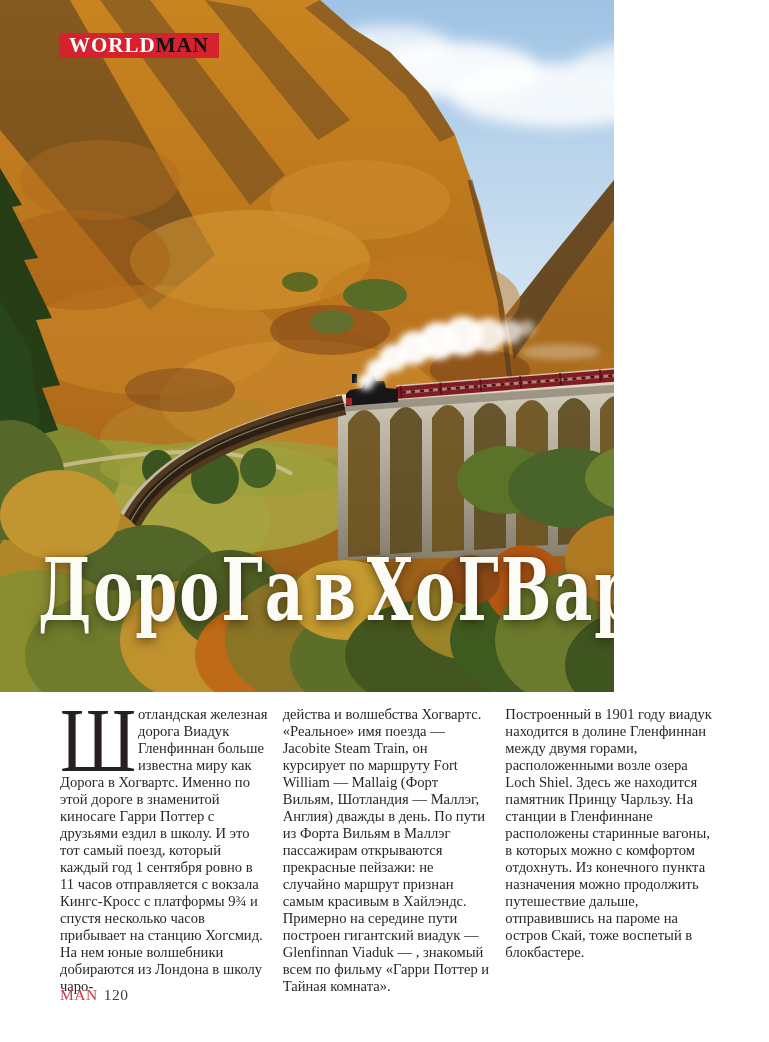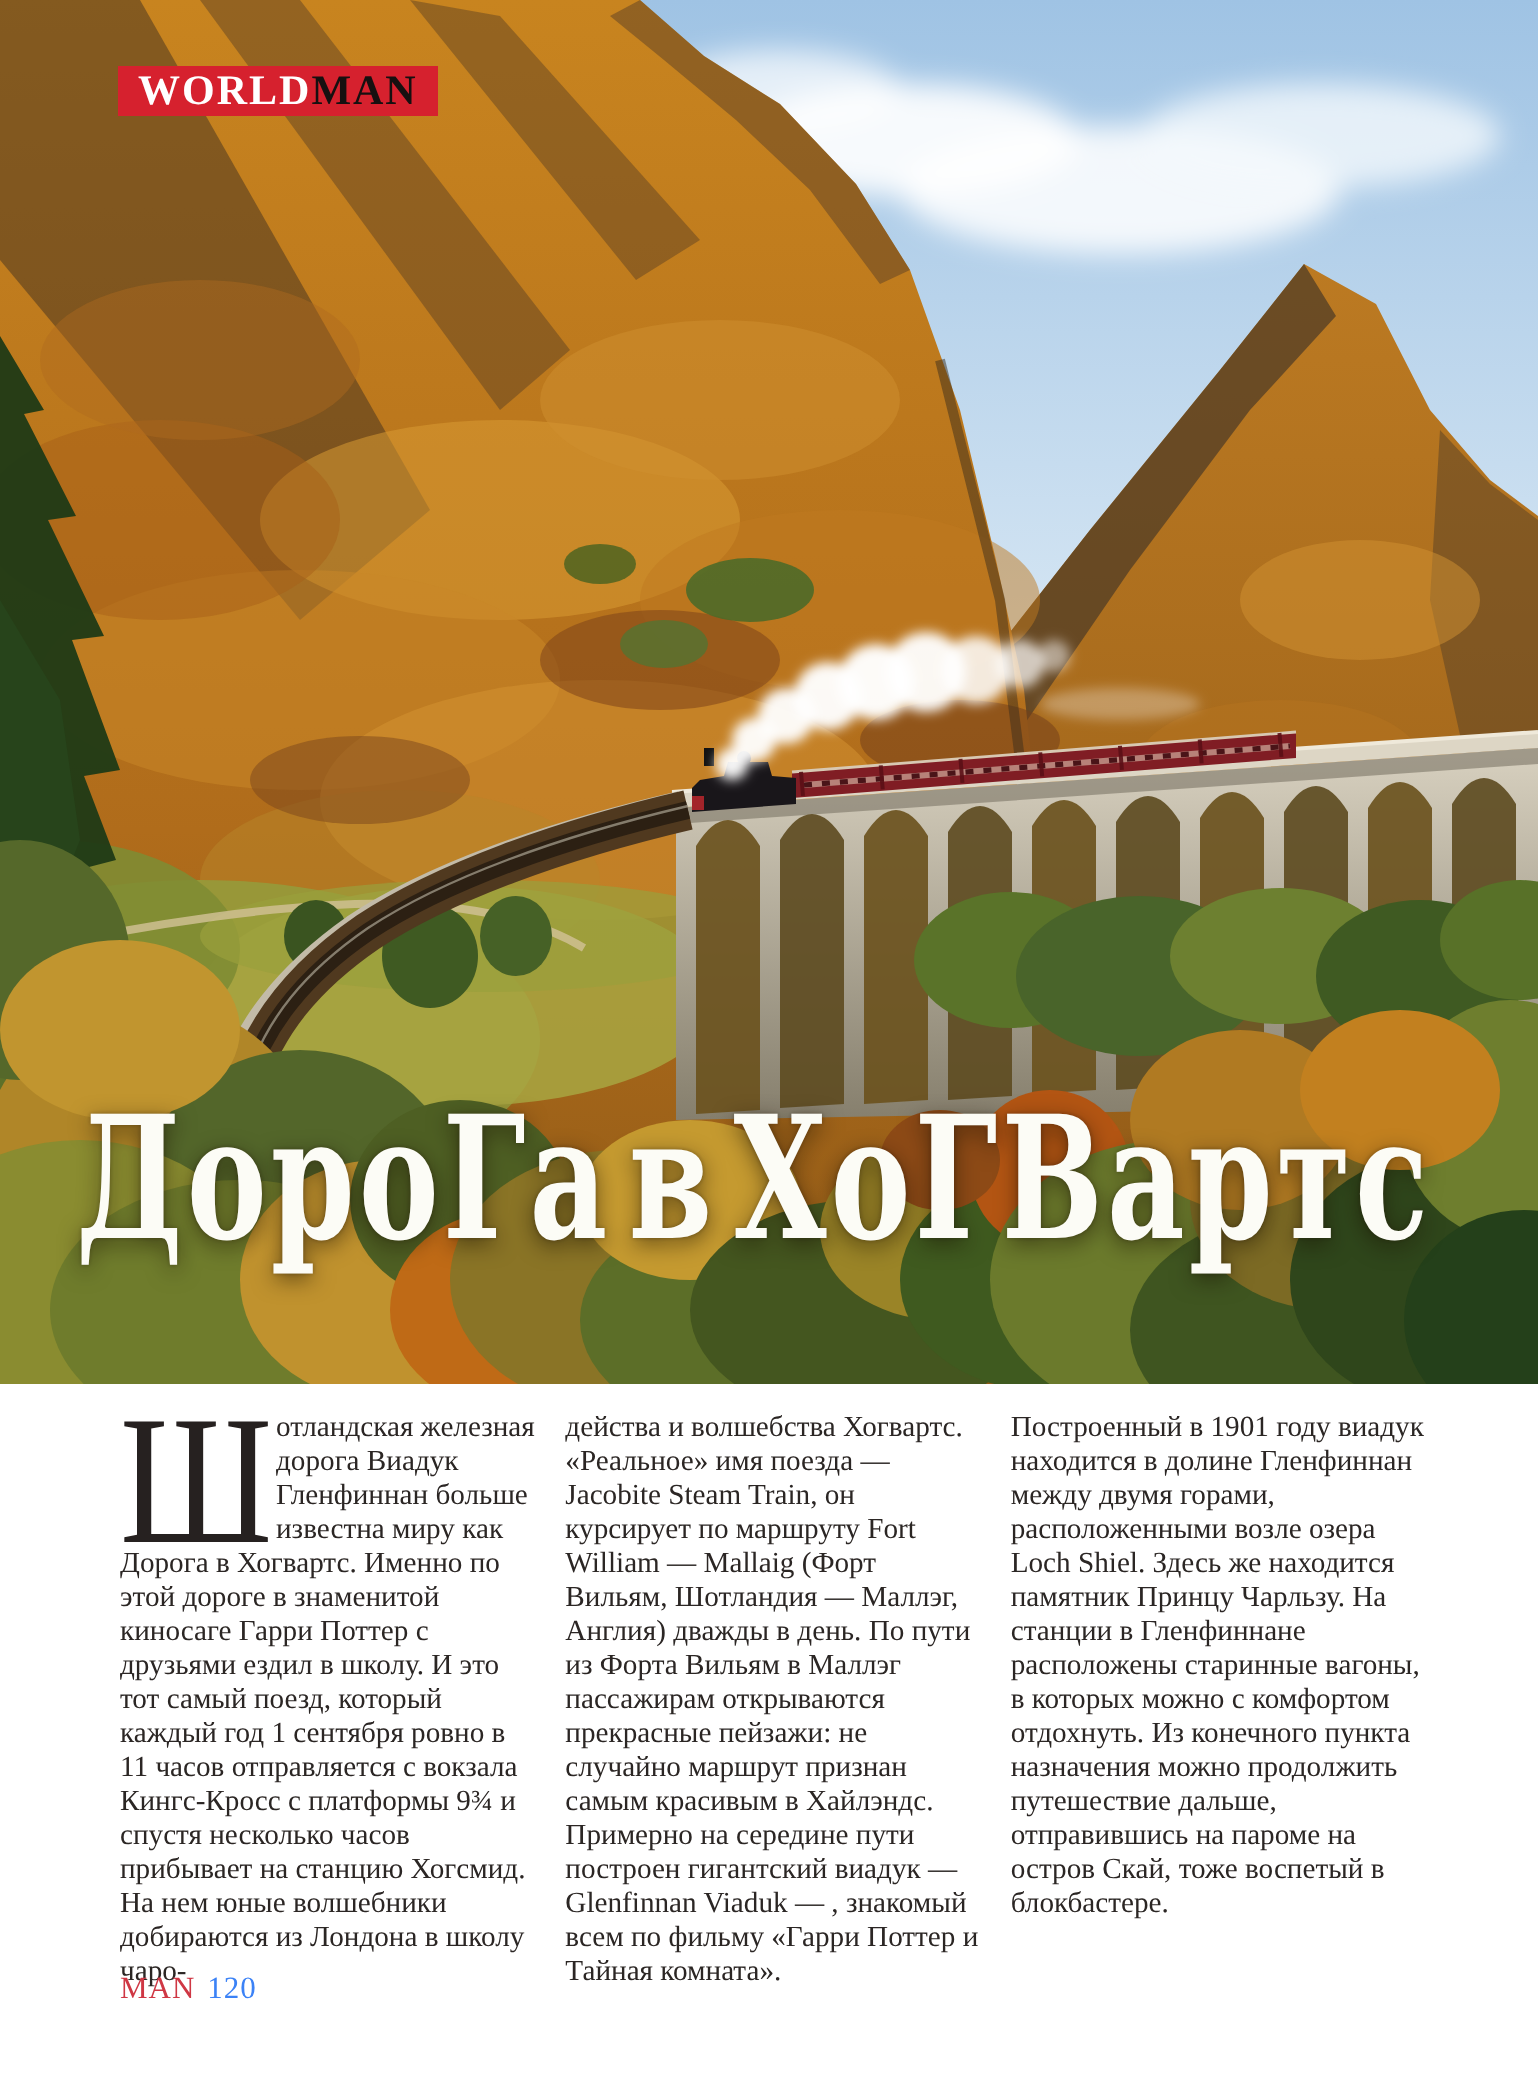--- a/index.html
+++ b/index.html
@@ -1,39 +1,39 @@
 <!DOCTYPE html>
 <html><head>
 <meta charset="utf-8">
 <style>
   html,body{margin:0;padding:0;background:#e8e8e8;}
   .page{position:relative;width:769px;height:1042px;background:#ffffff;overflow:hidden;
         font-family:"Liberation Serif",serif;margin:0 auto;}
-  .photo{position:absolute;left:0;top:0;width:769px;height:692px;overflow:hidden;}
+  .photo{position:absolute;left:0;top:0;width:614px;height:692px;overflow:hidden;}
   .photo svg{display:block;}
   .logo{position:absolute;left:59px;top:33px;height:25px;background:#d6212e;
         display:flex;align-items:center;padding:0 10px;
         font-family:"Liberation Serif",serif;font-weight:700;font-size:21px;
         letter-spacing:1px;line-height:1;}
   .logo-world{color:#ffffff;}
   .logo-man{color:#161010;}
   .title{position:absolute;left:38px;top:548px;width:678px;margin:0;
          display:flex;justify-content:space-between;align-items:flex-start;
          font-family:"DejaVu Serif",serif;font-weight:700;font-size:60px;line-height:1;
          color:#fcfcf6;letter-spacing:2px;
          transform:scaleY(1.42);transform-origin:top center;
          text-shadow:0 2px 9px rgba(25,16,4,.55), 0 0 2px rgba(40,25,8,.35);}
   .article{position:absolute;left:60px;top:706px;width:655px;display:flex;gap:13px;}
   .col{width:210px;font-size:14.6px;line-height:17px;color:#2b2624;text-align:left;}
   .dropcap{float:left;width:70px;height:64px;font-family:"Liberation Serif",serif;
            font-size:92px;line-height:62px;color:#262120;margin:3px 8px 0 0;
            transform:scaleX(.82);transform-origin:left top;}
   .footer{position:absolute;left:60px;top:986px;font-size:15.5px;letter-spacing:.5px;line-height:1.1;}
   .footer-brand{color:#cf3744;margin-right:6px;}
-  .footer-page{color:#3b82f6;}
+  .footer-page{color:#404040;}
 </style>
 </head>
 <body>
 
 <div class="page">
 
   <div class="photo">
     <svg viewBox="0 0 769 692" width="769" height="692" preserveAspectRatio="none">
       <defs>
         <linearGradient id="skyG" x1="0" y1="0" x2="0" y2="1">

